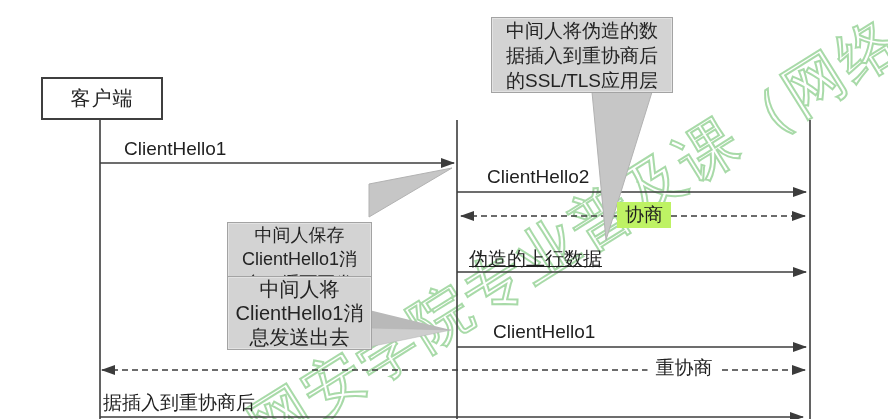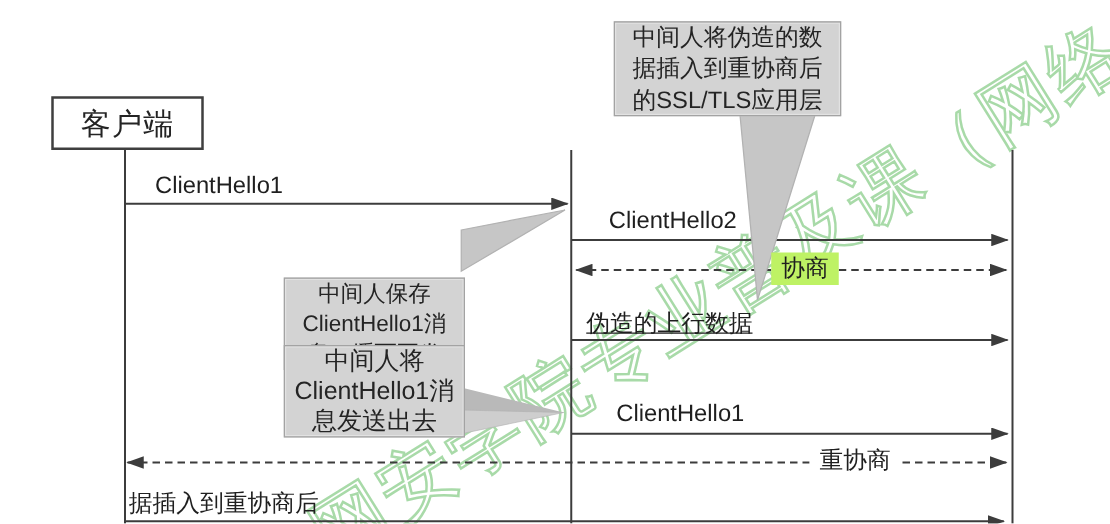--- a/index.html
+++ b/index.html
@@ -23,21 +23,21 @@
     opacity:.85;pointer-events:none;
   }
   svg.connectors{position:absolute;left:0;top:0;z-index:2;}
   .lifeline{stroke:var(--line);stroke-width:1.6;}
   .msg-line{stroke:var(--line);stroke-width:1.7;}
   .dashed{stroke-dasharray:6 4;}
   
   .actor{
     position:absolute;z-index:3;background:#ffffff;border:2px solid #3f3f3f;
     display:flex;align-items:center;justify-content:center;
-    font-size:24px;color:#242424;letter-spacing:1px;
+    font-size:20px;color:#242424;letter-spacing:1px;
   }
   .actor.client{left:41px;top:77px;width:118px;height:39px;}
   .actor.mitm{left:396px;top:78px;width:118px;height:39px;}
   .actor.server{left:749px;top:77px;width:117px;height:39px;}
   
   .msg-label{
     position:absolute;z-index:3;color:#1f1f1f;font-size:19px;white-space:nowrap;
   }
   .lbl-m1{left:124px;top:138px;}
   .lbl-m2{left:487px;top:166px;}

